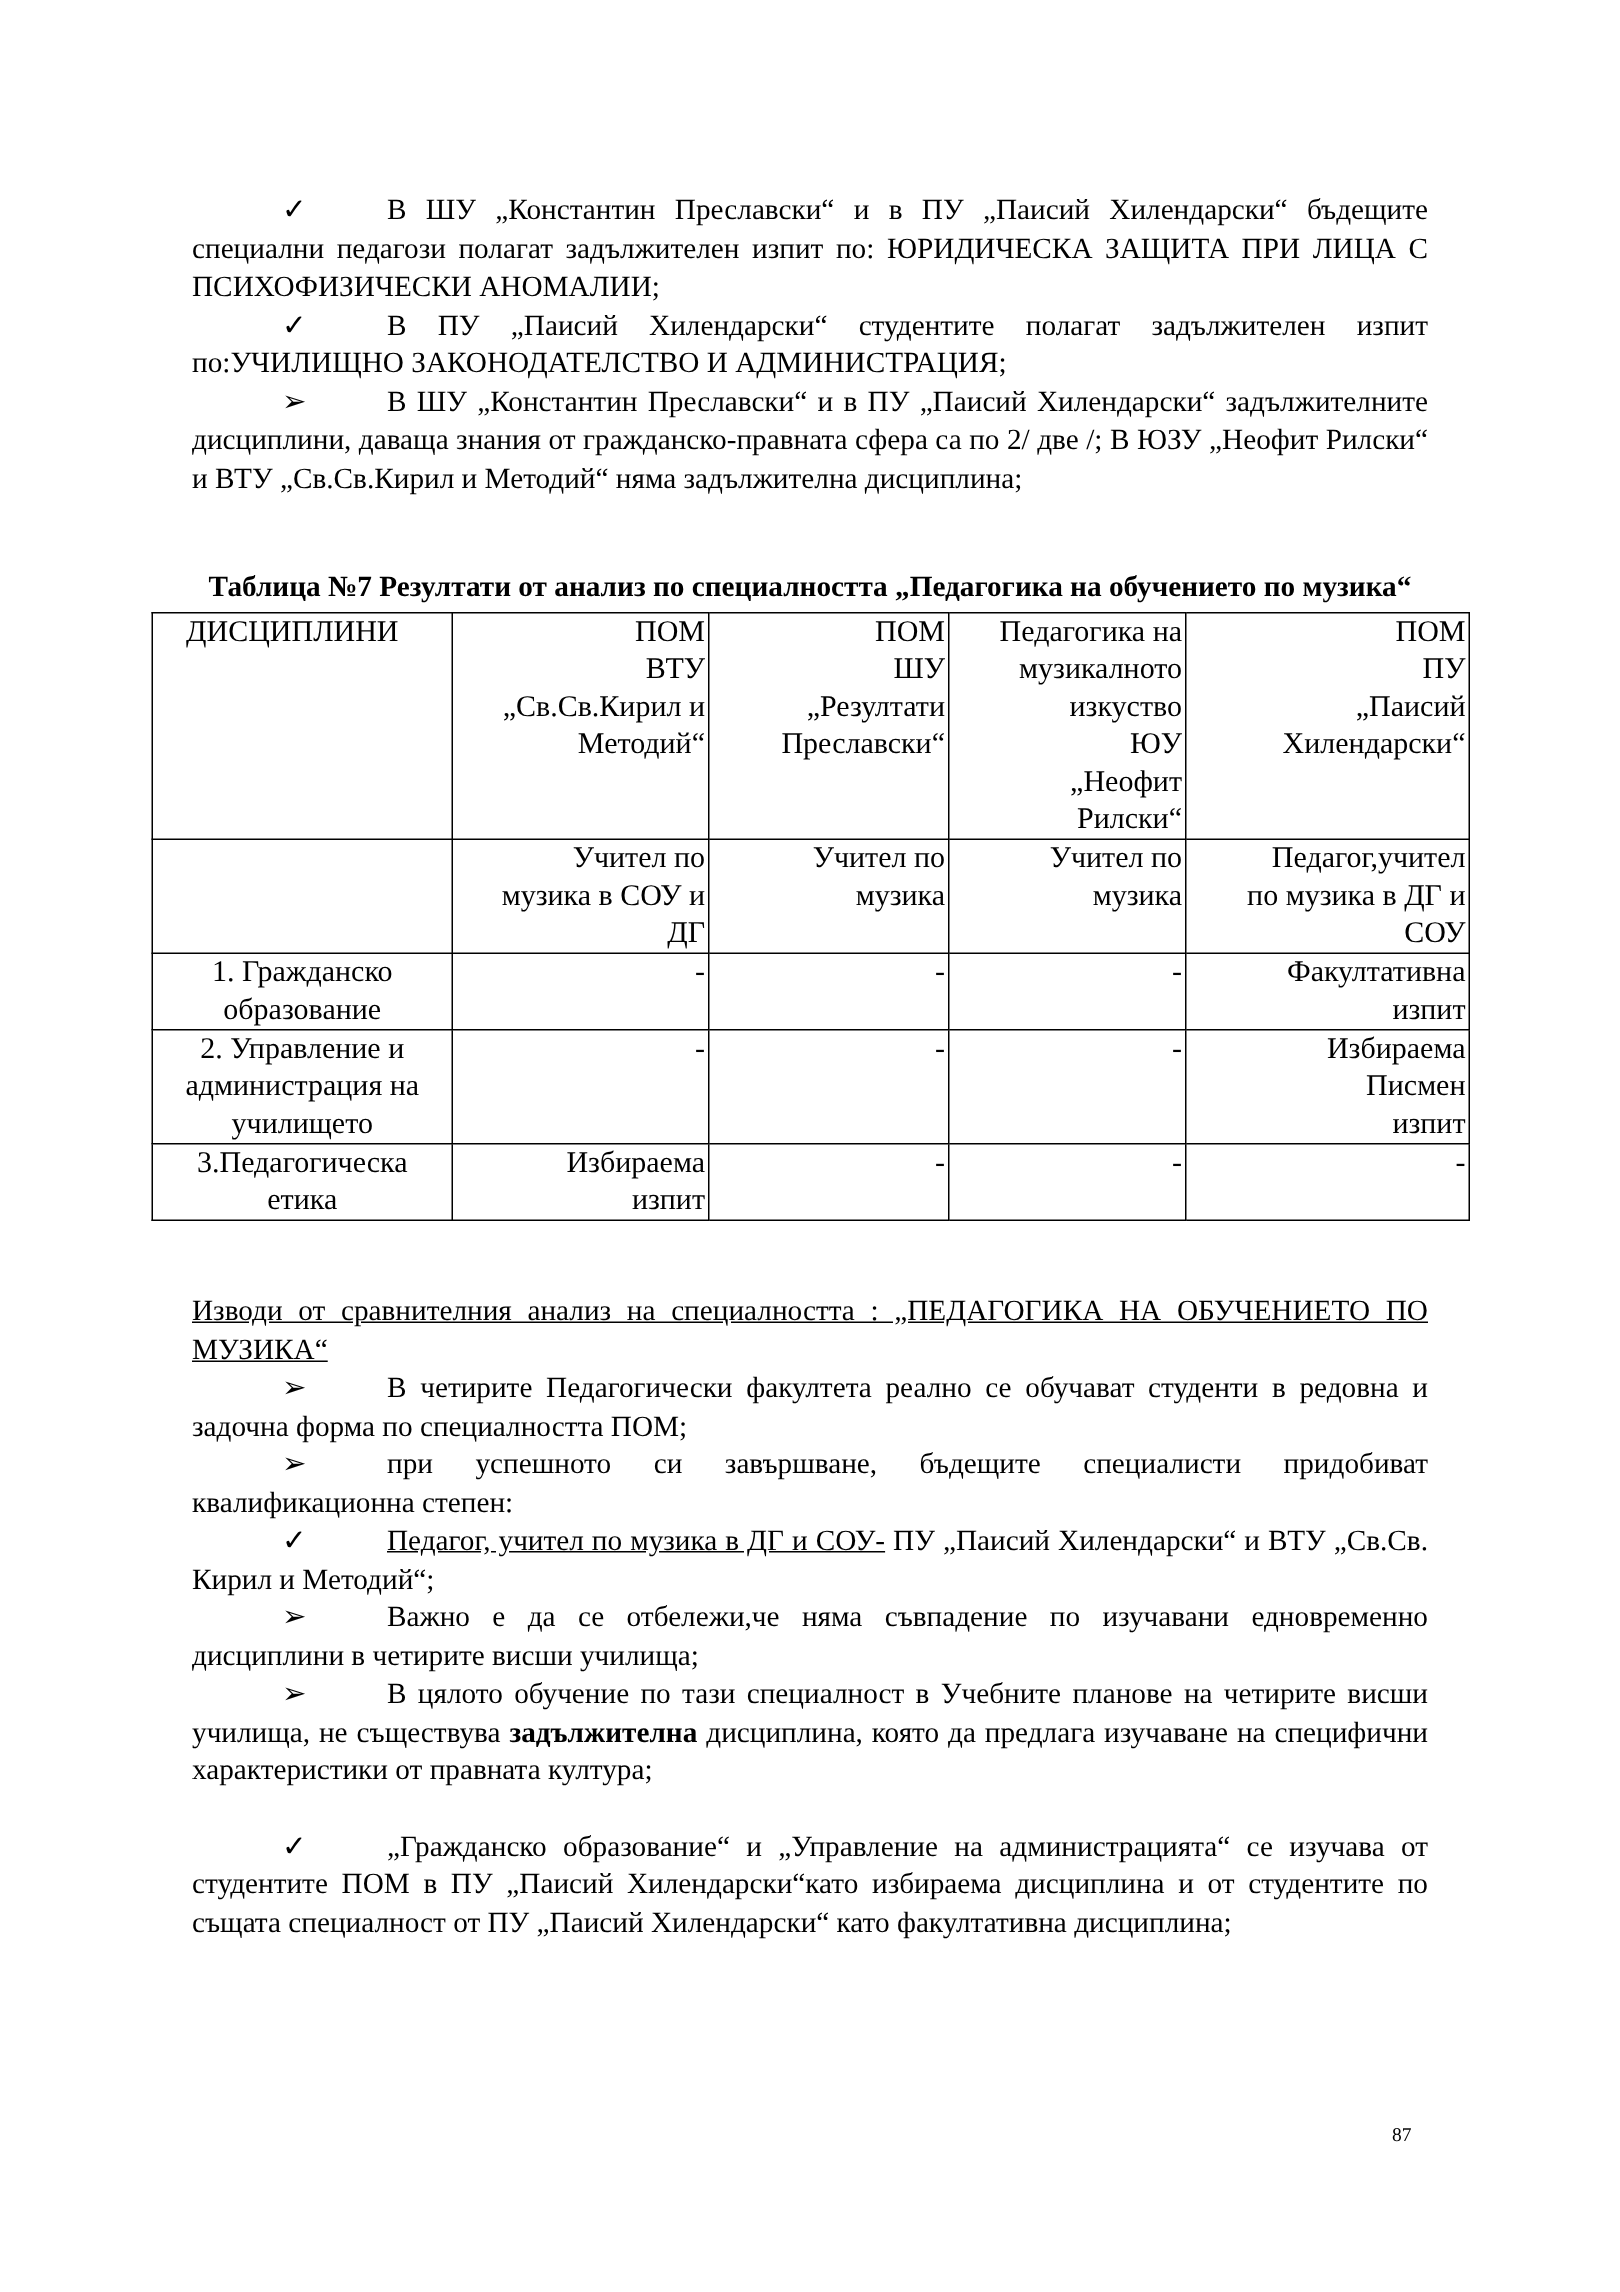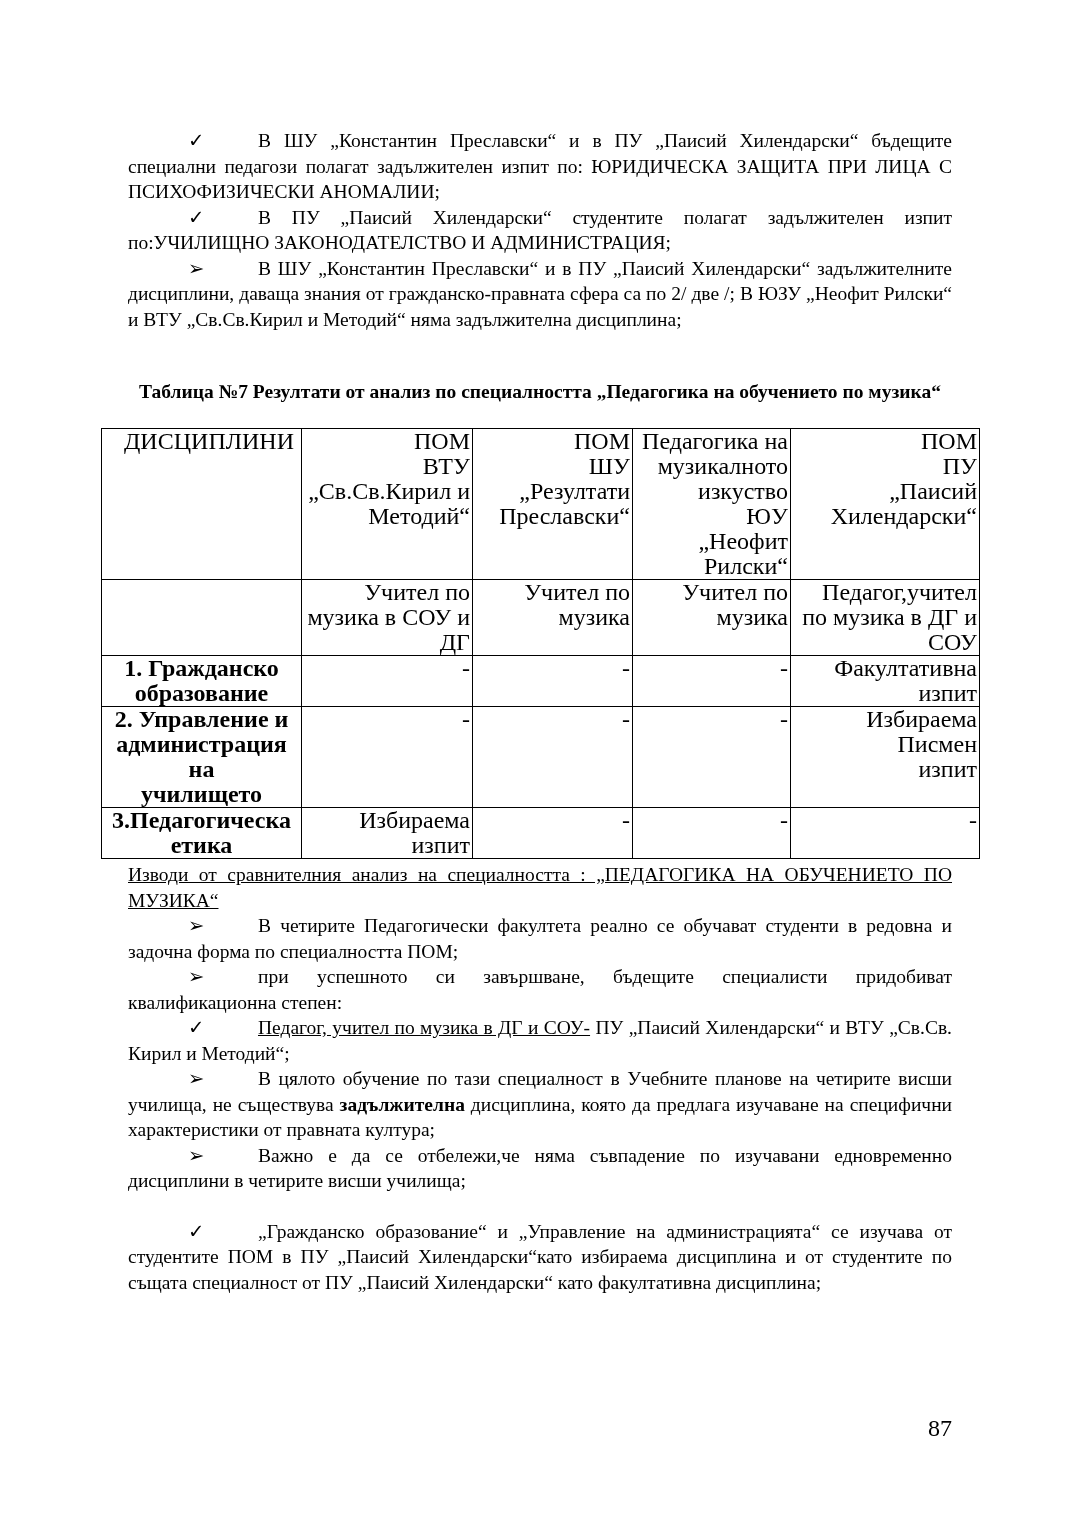--- a/index.html
+++ b/index.html
@@ -10,33 +10,33 @@
     .page { position: absolute; left: 128px; top: 128px; width: 824px; }
     .para { text-align: justify; line-height: 25.5px; margin: 0; text-indent: 0; }
     .para .bullet { display: inline-block; width: 130px; text-align: center; margin-left: 0; text-indent: 0; }
     .u { text-decoration: underline; }
     .b { font-weight: bold; }
     .caption {
       position: absolute; left: 100px; width: 880px; top: 380px;
       text-align: center; font-weight: bold; line-height: 24px; font-size: 19.5px;
     }
     table.t7 {
-      position: absolute; left: 101px; top: 428px; width: 878px;
-      border-collapse: collapse; table-layout: fixed; font-size: 24px;
+      position: absolute; left: 101px; top: 408px; width: 878px;
+      border-collapse: collapse; table-layout: fixed; font-size: 20px;
     }
     table.t7 td {
       border: 1px solid #000; vertical-align: top; text-align: right;
       line-height: 25px; padding: 0 2px 0 2px;
     }
-    table.t7 td.first-col { text-align: center; font-weight: bold; }
+    table.t7 td.first-col { text-align: center; }
     table.t7 td.header-first { text-align: left; padding-left: 22px; }
     .cell-line { display: block; }
     .section2 { position: absolute; left: 128px; top: 862px; width: 824px; }
     .gap { height: 25px; }
-    .pagenum { position: absolute; left: 928px; top: 1415px; font-size: 24px; }
+    .pagenum { position: absolute; left: 928px; top: 1415px; font-size: 13px; }
   </style>
 </head>
 <body>
 
 <div class="page">
   <p class="para">
     <span class="bullet" style="width:70px;text-align:left;padding-left:60px;box-sizing:content-box;width:70px;margin-left:-0px;">✓</span><span>В ШУ „Константин Преславски“ и в ПУ „Паисий Хилендарски“ бъдещите специални педагози полагат задължителен изпит по: ЮРИДИЧЕСКА ЗАЩИТА ПРИ ЛИЦА С ПСИХОФИЗИЧЕСКИ АНОМАЛИИ;</span>
   </p>
   <p class="para">
     <span class="bullet" style="width:70px;text-align:left;padding-left:60px;">✓</span><span>В ПУ „Паисий Хилендарски“ студентите полагат задължителен изпит по:УЧИЛИЩНО ЗАКОНОДАТЕЛСТВО И АДМИНИСТРАЦИЯ;</span>
@@ -180,24 +180,24 @@
   <p class="para">
     <span class="bullet" style="width:70px;text-align:left;padding-left:60px;">➢</span><span>В четирите Педагогически факултета реално се обучават студенти в редовна и задочна форма по специалността ПОМ;</span>
   </p>
   <p class="para">
     <span class="bullet" style="width:70px;text-align:left;padding-left:60px;">➢</span><span>при успешното си завършване, бъдещите специалисти придобиват квалификационна степен:</span>
   </p>
   <p class="para">
     <span class="bullet" style="width:70px;text-align:left;padding-left:60px;">✓</span><span class="u">Педагог, учител по музика в ДГ и СОУ-</span><span> ПУ „Паисий Хилендарски“ и ВТУ „Св.Св. Кирил и Методий“;</span>
   </p>
   <p class="para">
+    <span class="bullet" style="width:70px;text-align:left;padding-left:60px;">➢</span><span>Важно е да се отбележи,че няма съвпадение по изучавани едновременно дисциплини в четирите висши училища;</span>
+  </p>
+  <p class="para">
     <span class="bullet" style="width:70px;text-align:left;padding-left:60px;">➢</span><span>В цялото обучение по тази специалност в Учебните планове на четирите висши училища, не съществува </span><span class="b">задължителна</span><span> дисциплина, която да предлага изучаване на специфични характеристики от правната култура;</span>
   </p>
-  <p class="para">
-    <span class="bullet" style="width:70px;text-align:left;padding-left:60px;">➢</span><span>Важно е да се отбележи,че няма съвпадение по изучавани едновременно дисциплини в четирите висши училища;</span>
-  </p>
   <div class="gap"></div>
   <p class="para">
     <span class="bullet" style="width:70px;text-align:left;padding-left:60px;">✓</span><span>„Гражданско образование“ и „Управление на администрацията“ се изучава от студентите ПОМ в ПУ „Паисий Хилендарски“като избираема дисциплина и от студентите по същата специалност от ПУ „Паисий Хилендарски“ като факултативна дисциплина;</span>
   </p>
 </div>
 
 <div class="pagenum">87</div>
 
 </body></html>

